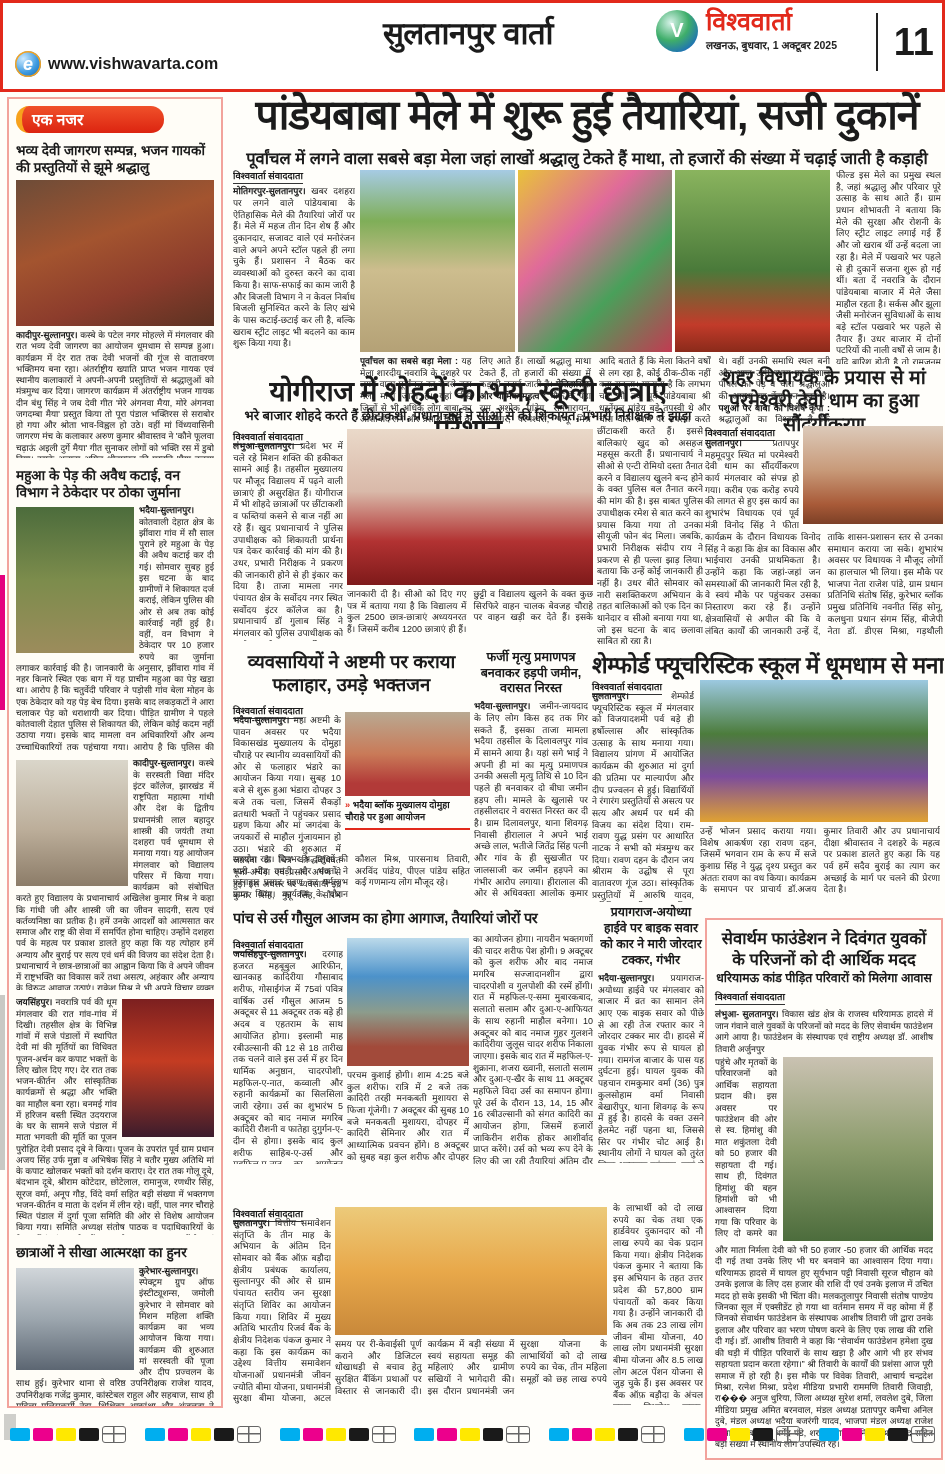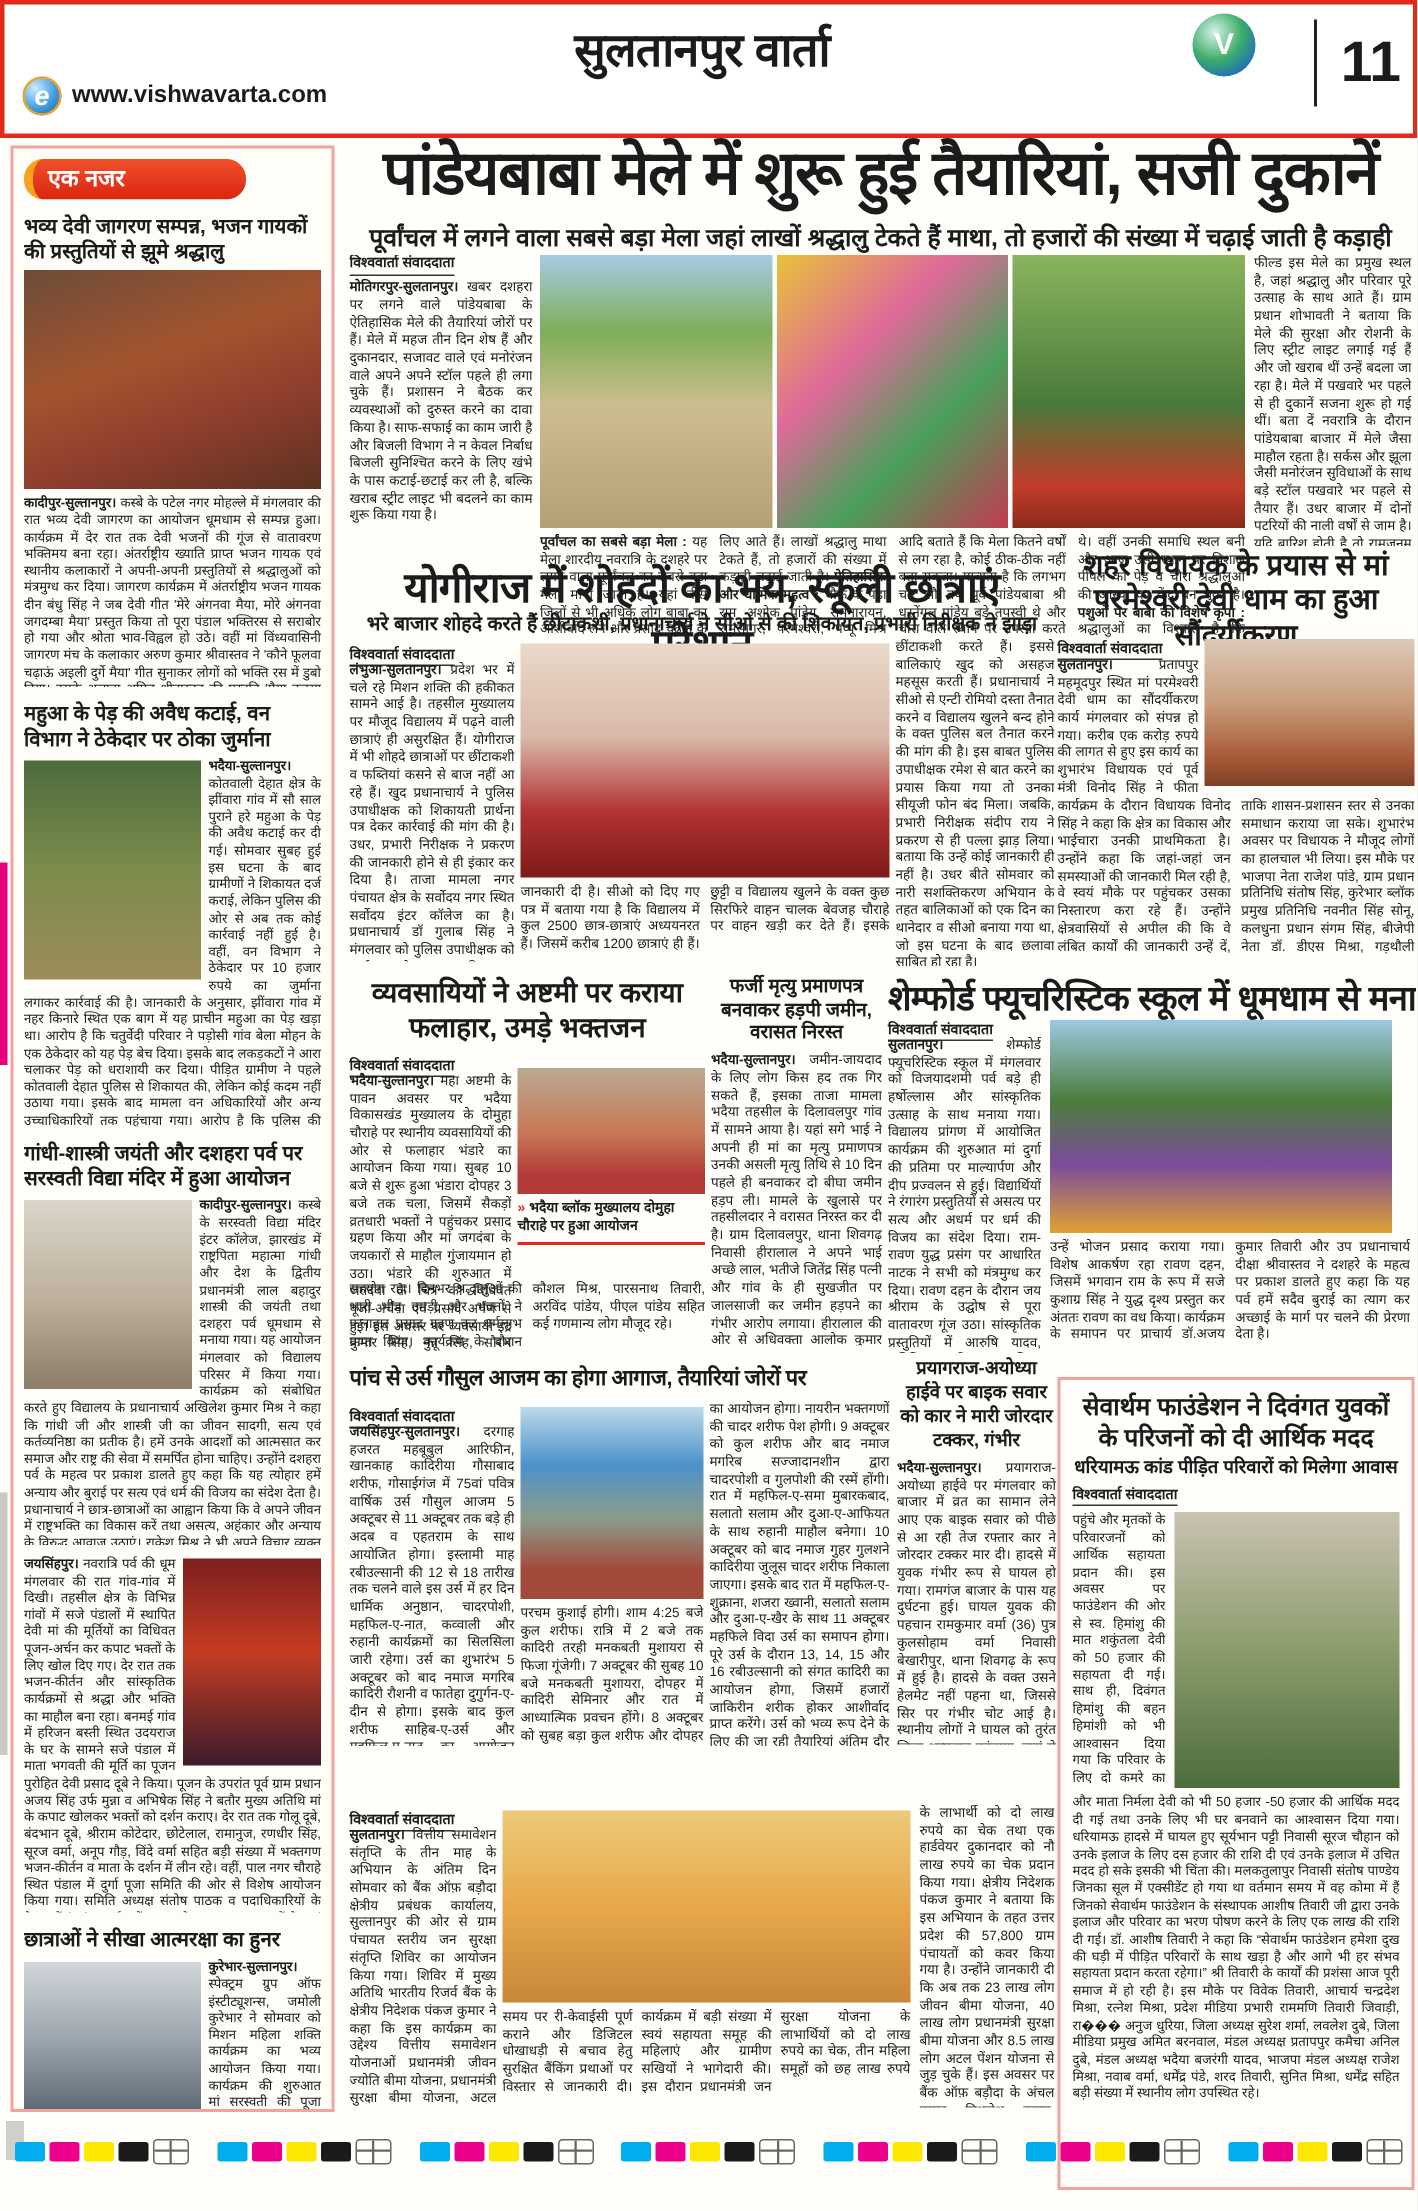--- a/index.html
+++ b/index.html
@@ -141,20 +141,24 @@
 <div class="page">
 
   <div class="hdr">
     <div class="hdr-site">
       <span class="e-logo">e</span>
       <span>www.vishwavarta.com</span>
     </div>
     <div class="hdr-title">सुलतानपुर वार्ता</div>
     <div class="brand-box">
       <span class="globe">V</span>
+      <span>
+        <div class="brand-name">विश्ववार्ता</div>
+        <div class="edition">लखनऊ,  बुधवार, 1 अक्टूबर 2025</div>
+      </span>
     </div>
     <div class="pageno">11</div>
   </div>
 
   <div class="lead-h1">पांडेयबाबा मेले में शुरू हुई तैयारियां, सजी दुकानें</div>
   <div class="lead-sub">पूर्वांचल में लगने वाला सबसे बड़ा मेला जहां लाखों श्रद्धालु टेकते हैं माथा, तो हजारों की संख्या में चढ़ाई जाती है कड़ाही</div>
 
   <div class="sidebar">
     <div class="eknajar">एक नजर</div>
 
@@ -170,21 +174,20 @@
     <div class="sb-art">
       <div class="sb-h">महुआ के पेड़ की अवैध कटाई, वन विभाग ने ठेकेदार पर ठोका जुर्माना</div>
       <div class="sb-body" style="height:246px;">
         <span class="ph ph-mahua sb-ph-b"></span>
         <b class="dl">भदैया-सुल्तानपुर।</b>
         <span>कोतवाली देहात क्षेत्र के झींवारा गांव में सौ साल पुराने हरे महुआ के पेड़ की अवैध कटाई कर दी गई। सोमवार सुबह हुई इस घटना के बाद ग्रामीणों ने शिकायत दर्ज कराई, लेकिन पुलिस की ओर से अब तक कोई कार्रवाई नहीं हुई है। वहीं, वन विभाग ने ठेकेदार पर 10 हजार रुपये का जुर्माना लगाकर कार्रवाई की है। जानकारी के अनुसार, झींवारा गांव में नहर किनारे स्थित एक बाग में यह प्राचीन महुआ का पेड़ खड़ा था। आरोप है कि चतुर्वेदी परिवार ने पड़ोसी गांव बेला मोहन के एक ठेकेदार को यह पेड़ बेच दिया। इसके बाद लकड़कटों ने आरा चलाकर पेड़ को धराशायी कर दिया। पीड़ित ग्रामीण ने पहले कोतवाली देहात पुलिस से शिकायत की, लेकिन कोई कदम नहीं उठाया गया। इसके बाद मामला वन अधिकारियों और अन्य उच्चाधिकारियों तक पहुंचाया गया। आरोप है कि पुलिस की कथित मिलीभगत से यही ठेकेदार झींवारा, बभनगवा, धूमधाम, तकिया, बरई और बेला मोहन समेत कई गांवों में हरे महुआ के पेड़ों की अवैध कटाई कर रहा है। ग्रामीणों का कहना है कि यह पेड़ हर साल महुआ का फल देता था और गांव की पहचान बन चुका था। नवरात्रि के पवित्र दिनों में इस तरह पेड़ काटे जाने पर लोगों में खासा आक्रोश है, क्योंकि इन दिनों आम और महुआ जैसे पेड़ों की पूजा की जाती है। स्थानीय वन अधिकारी अतुल सिंह ने बताया कि ठेकेदार के खिलाफ कार्रवाई करते हुए 10 हजार रुपये का जुर्माना वसूला गया है।</span>
       </div>
     </div>
 
     <div class="sb-art">
-      <div class="sb-h">गांधी-शास्त्री जयंती और दशहरा पर्व पर सरस्वती विद्या मंदिर में हुआ आयोजन</div>
       <div class="sb-body" style="height:232px;">
         <span class="ph ph-svm sb-ph-c"></span>
         <b class="dl">कादीपुर-सुल्तानपुर।</b>
         <span>कस्बे के सरस्वती विद्या मंदिर इंटर कॉलेज, झारखंड में राष्ट्रपिता महात्मा गांधी और देश के द्वितीय प्रधानमंत्री लाल बहादुर शास्त्री की जयंती तथा दशहरा पर्व धूमधाम से मनाया गया। यह आयोजन मंगलवार को विद्यालय परिसर में किया गया। कार्यक्रम को संबोधित करते हुए विद्यालय के प्रधानाचार्य अखिलेश कुमार मिश्र ने कहा कि गांधी जी और शास्त्री जी का जीवन सादगी, सत्य एवं कर्तव्यनिष्ठा का प्रतीक है। हमें उनके आदर्शों को आत्मसात कर समाज और राष्ट्र की सेवा में समर्पित होना चाहिए। उन्होंने दशहरा पर्व के महत्व पर प्रकाश डालते हुए कहा कि यह त्योहार हमें अन्याय और बुराई पर सत्य एवं धर्म की विजय का संदेश देता है। प्रधानाचार्य ने छात्र-छात्राओं का आह्वान किया कि वे अपने जीवन में राष्ट्रभक्ति का विकास करें तथा असत्य, अहंकार और अन्याय के विरुद्ध आवाज उठाएं। राकेश मिश्र ने भी अपने विचार व्यक्त करते हुए कहा कि गांधी और शास्त्री का जीवन एवं आदर्श आज भी समाज के लिए पथप्रदर्शक हैं। इस अवसर पर विद्यालय के शिक्षक, छात्र-छात्राएं और अन्य कर्मचारी उपस्थित रहे।</span>
       </div>
     </div>
 
     <div class="sb-art">
       <div class="sb-body" style="height:238px;">
         <span class="ph ph-devi sb-ph-d"></span>
@@ -302,20 +305,24 @@
     <div class="hw-body bodytxt">
       <b class="dl">भदैया-सुल्तानपुर।</b>
       <span>प्रयागराज-अयोध्या हाईवे पर मंगलवार को बाजार में व्रत का सामान लेने आए एक बाइक सवार को पीछे से आ रही तेज रफ्तार कार ने जोरदार टक्कर मार दी। हादसे में युवक गंभीर रूप से घायल हो गया। रामगंज बाजार के पास यह दुर्घटना हुई। घायल युवक की पहचान रामकुमार वर्मा (36) पुत्र कुलसोहाम वर्मा निवासी बेखारीपुर, थाना शिवगढ़ के रूप में हुई है। हादसे के वक्त उसने हेलमेट नहीं पहना था, जिससे सिर पर गंभीर चोट आई है। स्थानीय लोगों ने घायल को तुरंत जिला अस्पताल पहुंचाया, जहां से उसकी नाजुक हालत को देखते हुए मेडिकल कॉलेज रेफर कर दिया गया। इधर, टक्कर मारकर भाग रही कार को प्रतापगंज चौकी पुलिस ने पीछा कर अपने कब्जे में ले लिया। चौकी प्रभारी प्रमोद कुमार ने बताया कि पीड़ित पक्ष से तहरीर मिलते ही आवश्यक कार्रवाई की जाएगी।</span>
     </div>
   </div>
 
   <div class="sv">
     <div class="sv-h">सेवार्थम फाउंडेशन ने दिवंगत युवकों के परिजनों को दी आर्थिक मदद</div>
     <div class="sv-sub">धरियामऊ कांड पीड़ित परिवारों को मिलेगा आवास</div>
     <span class="byline">विश्ववार्ता संवाददाता</span>
+    <div class="sv-lead">
+      <b class="dl">लंभुआ- सुलतानपुर।</b>
+      <span>विकास खंड क्षेत्र के राजस्व धरियामऊ हादसे में जान गंवाने वाले युवकों के परिजनों को मदद के लिए सेवार्थम फाउंडेशन आगे आया है। फाउंडेशन के संस्थापक एवं राष्ट्रीय अध्यक्ष डॉ. आशीष तिवारी अर्जुनपुर</span>
+    </div>
     <div class="sv-mid">
       <div class="sv-c1">पहुंचे और मृतकों के परिवारजनों को आर्थिक सहायता प्रदान की। इस अवसर पर फाउंडेशन की ओर से स्व. हिमांशु की मात शकुंतला देवी को 50 हजार की सहायता दी गई। साथ ही, दिवंगत हिमांशु की बहन हिमांशी को भी आश्वासन दिया गया कि परिवार के लिए दो कमरे का पक्का घर बनवाया जाएगा। वहीं, स्व. विक्रम-आनन्द के पिता गिरजा प्रसाद</div>
       <div class="ph ph-sev sv-ph"></div>
     </div>
     <div class="sv-b2">और माता निर्मला देवी को भी 50 हजार -50 हजार की आर्थिक मदद दी गई तथा उनके लिए भी घर बनवाने का आश्वासन दिया गया। धरियामऊ हादसे में घायल हुए सूर्यभान पट्टी निवासी सूरज चौहान को उनके इलाज के लिए दस हजार की राशि दी एवं उनके इलाज में उचित मदद हो सके इसकी भी चिंता की। मलकतुलापुर निवासी संतोष पाण्डेय जिनका सूल में एक्सीडेंट हो गया था वर्तमान समय में वह कोमा में हैं जिनको सेवार्थम फाउंडेशन के संस्थापक आशीष तिवारी जी द्वारा उनके इलाज और परिवार का भरण पोषण करने के लिए एक लाख की राशि दी गई। डॉ. आशीष तिवारी ने कहा कि “सेवार्थम फाउंडेशन हमेशा दुख की घड़ी में पीड़ित परिवारों के साथ खड़ा है और आगे भी हर संभव सहायता प्रदान करता रहेगा।” श्री तिवारी के कार्यों की प्रशंसा आज पूरी समाज में हो रही है। इस मौके पर विवेक तिवारी, आचार्य चन्द्रदेश मिश्रा, रत्नेश मिश्रा, प्रदेश मीडिया प्रभारी राममणि तिवारी जिवाड़ी, रा��� अनुज धुरिया, जिला अध्यक्ष सुरेश शर्मा, लवलेश दुबे, जिला मीडिया प्रमुख अमित बरनवाल, मंडल अध्यक्ष प्रतापपुर कमैचा अनिल दुबे, मंडल अध्यक्ष भदैया बजरंगी यादव, भाजपा मंडल अध्यक्ष राजेश मिश्रा, नवाब वर्मा, धर्मेंद्र पंडे, शरद तिवारी, सुनित मिश्रा, धर्मेंद्र सहित बड़ी संख्या में स्थानीय लोग उपस्थित रहे।</div>
   </div>
 
   <div class="vt-body">
     <span class="byline">विश्ववार्ता संवाददाता</span>
     <div class="vt-c1 bodytxt">

